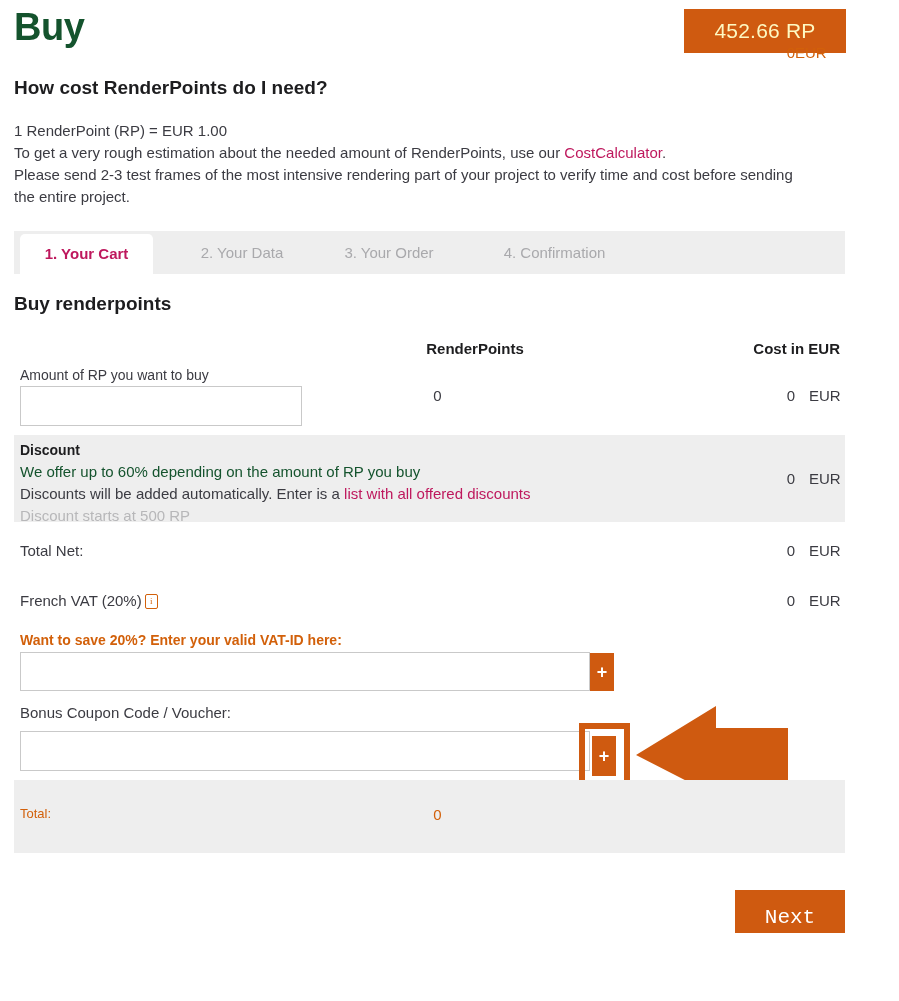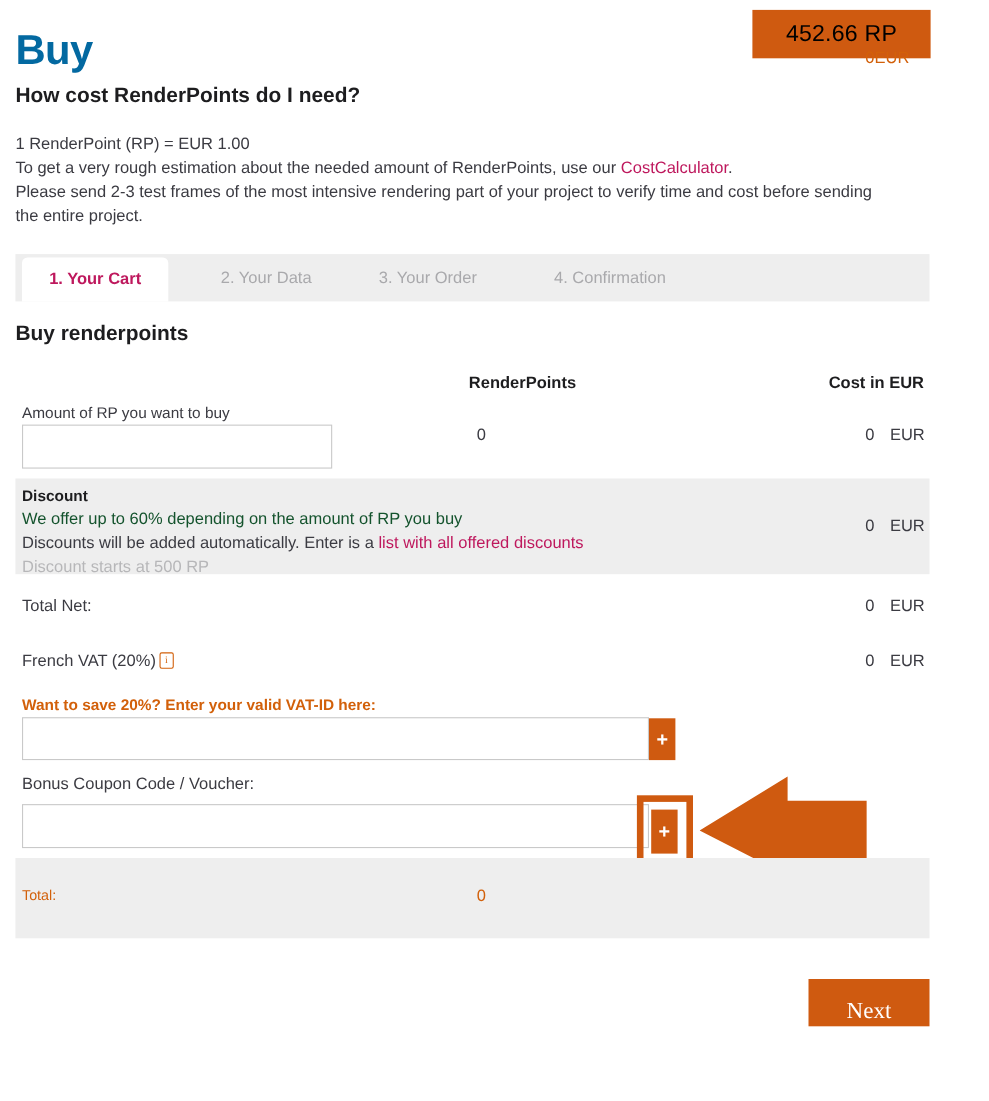--- a/index.html
+++ b/index.html
@@ -20,35 +20,35 @@
     position: absolute;
     left: 0; top: 0;
     width: 899px;
     height: 1001px;
   }
 
   
   .page-title {
     position: absolute;
     left: 14px;
-    top: 23px;
+    top: 4px;
     font-size: 38px;
     font-weight: bold;
     letter-spacing: -0.5px;
-    color: #0369a1;
+    color: #14532d;
     line-height: 46px;
   }
   .rp-badge {
     position: absolute;
     left: 684px;
     top: 9px;
     width: 162px;
     height: 44px;
     background: #cf5a10;
-    color: #000000;
+    color: #fef9c3;
     font-size: 21px;
     line-height: 44px;
     text-align: center;
     letter-spacing: 0.2px;
   }
 
   .section-head {
     position: absolute;
     left: 14px;
     top: 77px;
@@ -384,21 +384,21 @@
   
   .next-btn {
     position: absolute;
     left: 735px;
     top: 890px;
     width: 110px;
     height: 43px;
     background: #cf5a10;
     color: #ffffff;
     border: none;
-    font-family: Liberation Serif, serif;
+    font-family: Liberation Mono, monospace;
     font-size: 21px;
     cursor: pointer;
     padding: 16px;
   }
 </style>
 </head>
 <body>
 
 <div class="page">
 

